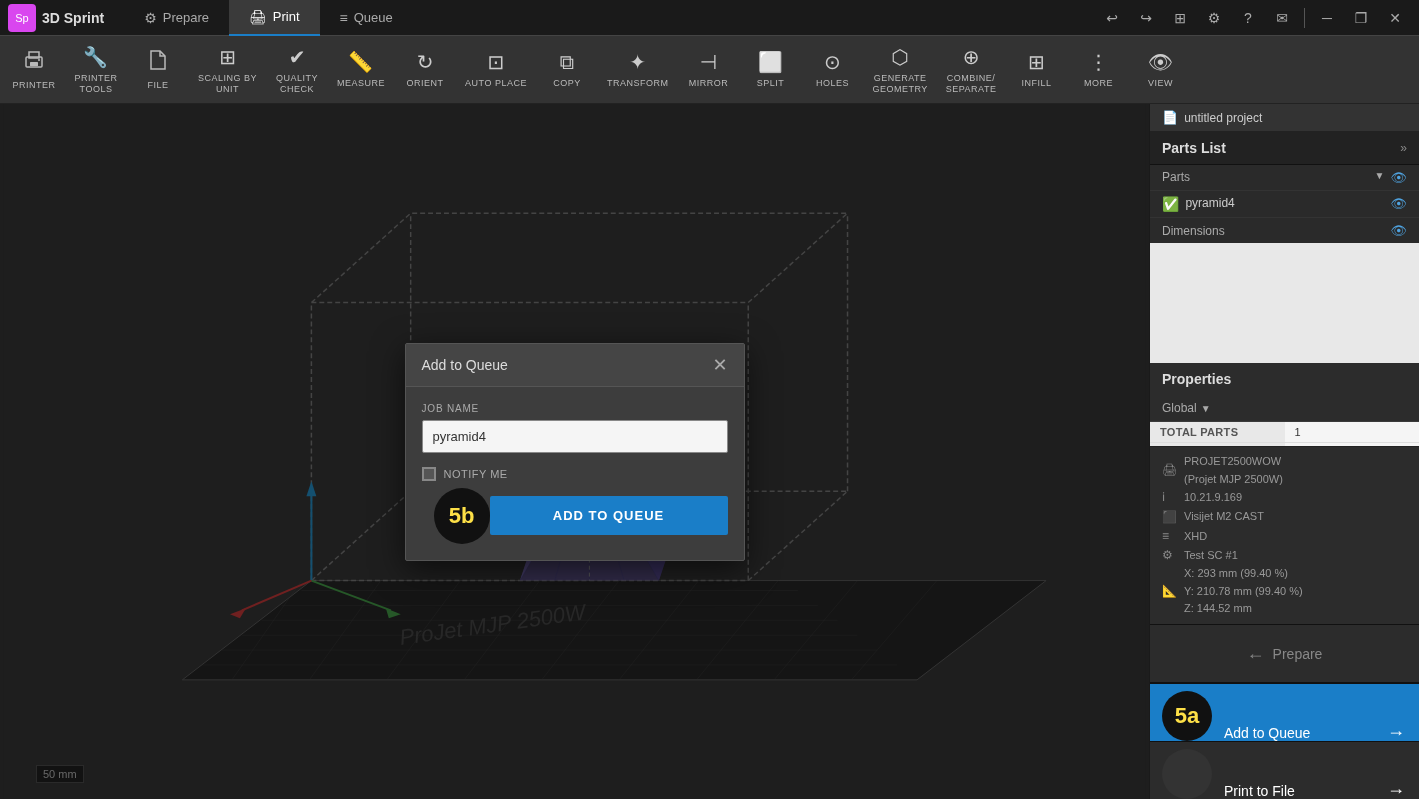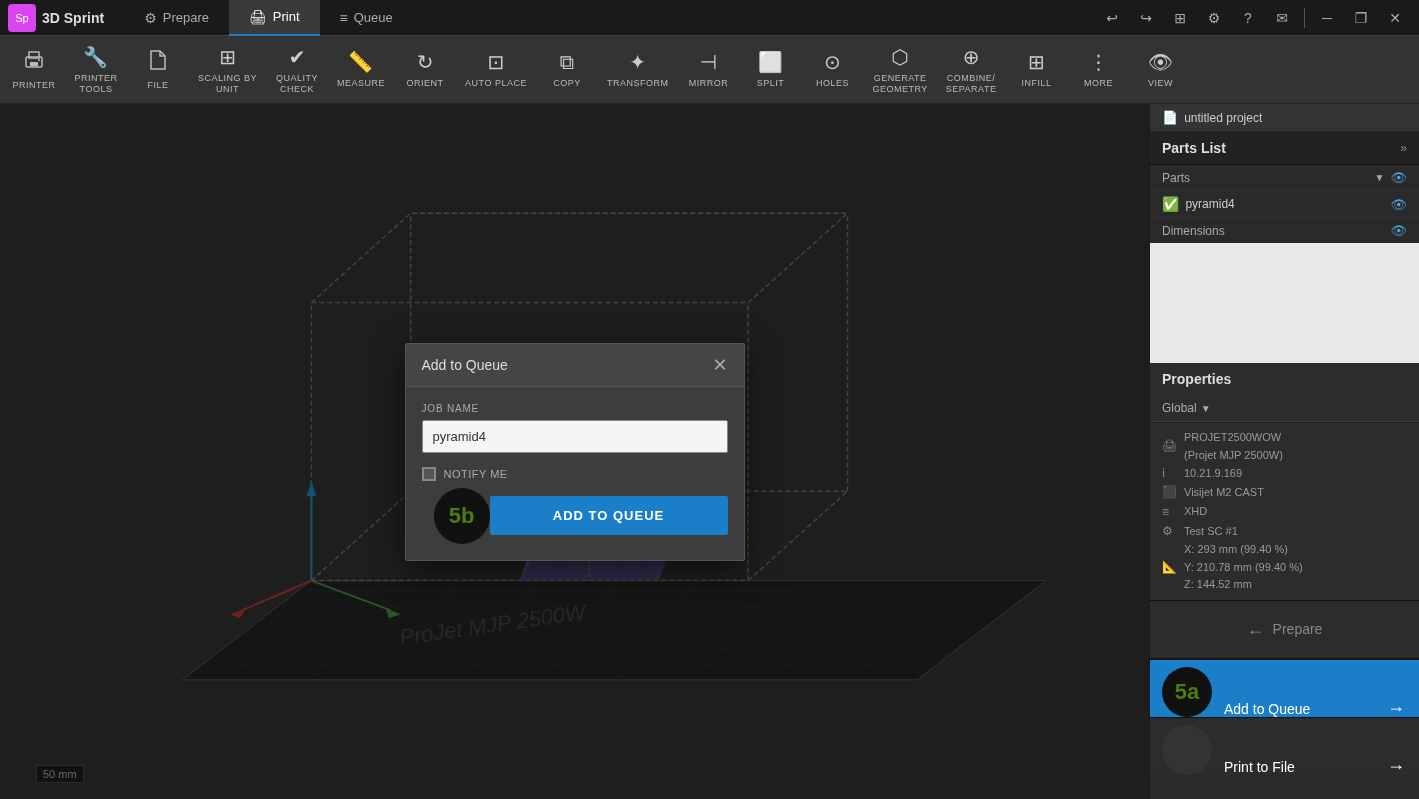--- a/index.html
+++ b/index.html
@@ -62,21 +62,21 @@
     
     .panel-header {
       background: #222; padding: 8px 12px; display: flex; align-items: center; justify-content: space-between;
       border-bottom: 1px solid #111;
     }
     .panel-title { font-size: 14px; color: #ddd; font-weight: 600; }
     .panel-expand { color: #888; cursor: pointer; font-size: 12px; }
 
     .parts-section { background: #2a2a2a; flex: 0 0 auto; }
     .parts-row {
-      display: flex; align-items: center; padding: 5px 12px; gap: 6px; border-bottom: 1px solid #333;
+      display: flex; padding: 5px 12px; gap: 6px; border-bottom: 1px solid #333;
     }
     .parts-label { color: #aaa; font-size: 12px; flex: 1; }
     .parts-eye { color: #4fa3e0; cursor: pointer; font-size: 13px; }
     .parts-check { color: #4CAF50; font-size: 14px; }
     .parts-item-name { color: #ccc; font-size: 12px; flex: 1; }
 
     .parts-dim-row {
       display: flex; align-items: center; padding: 5px 12px; gap: 6px;
     }
     .parts-dim-label { color: #aaa; font-size: 12px; flex: 1; }
@@ -114,21 +114,21 @@
     .status-icon { font-size: 12px; color: #888; width: 16px; }
 
     
     .action-btn-row {
       display: flex; align-items: flex-end; height: 58px; border-top: 1px solid #111; cursor: pointer; position: relative;
     }
     .action-btn-row.primary { background: #1a7ec8; }
     .action-btn-row.secondary { background: #2c2c2c; }
     .step-badge {
       width: 50px; height: 50px; background: #111; border-radius: 50%; display: flex; align-items: center; justify-content: center;
-      margin: 0 12px; font-size: 22px; font-weight: bold; color: #4d7c0f; flex-shrink: 0;
+      margin: 0 12px; font-size: 22px; font-weight: bold; color: #fde047; flex-shrink: 0;
     }
     .action-btn-label { color: white; font-size: 14px; font-weight: 500; flex: 1; }
     .action-btn-arrow { color: white; font-size: 18px; margin-right: 14px; }
 
     .back-btn {
       display: flex; align-items: center; justify-content: center; gap: 8px;
       padding: 0 14px; height: 58px; background: #2c2c2c; border-bottom: 1px solid #111; cursor: pointer;
     }
     .back-arrow { color: #888; font-size: 18px; }
     .back-label { color: #888; font-size: 14px; }
@@ -429,20 +429,33 @@
     <div style="flex:0 0 120px; background:#e8e8e8;"></div>
 
     <div class="prop-header">
       <span class="prop-title">Properties</span>
     </div>
     <div class="prop-global-row">
       <span class="prop-global-label">Global</span>
       <span class="prop-dropdown">▼</span>
     </div>
 
+    <div class="properties-section">
+      <div class="prop-table">
+        <div class="prop-row">
+          <span class="prop-key">TOTAL PARTS</span>
+          <span class="prop-val">1</span>
+        </div>
+        <div class="prop-row">
+          <span class="prop-key">TOTAL TRIANGLES</span>
+          <span class="prop-val">19,334</span>
+        </div>
+
+      </div>
+    </div>
 
     <div class="status-info">
       <div class="status-row">
         <span class="status-icon">🖨</span>
         <span>
           <span>PROJET2500WOW</span><br>
           <span>(Projet MJP 2500W)</span>
         </span>
       </div>
       <div class="status-row">

